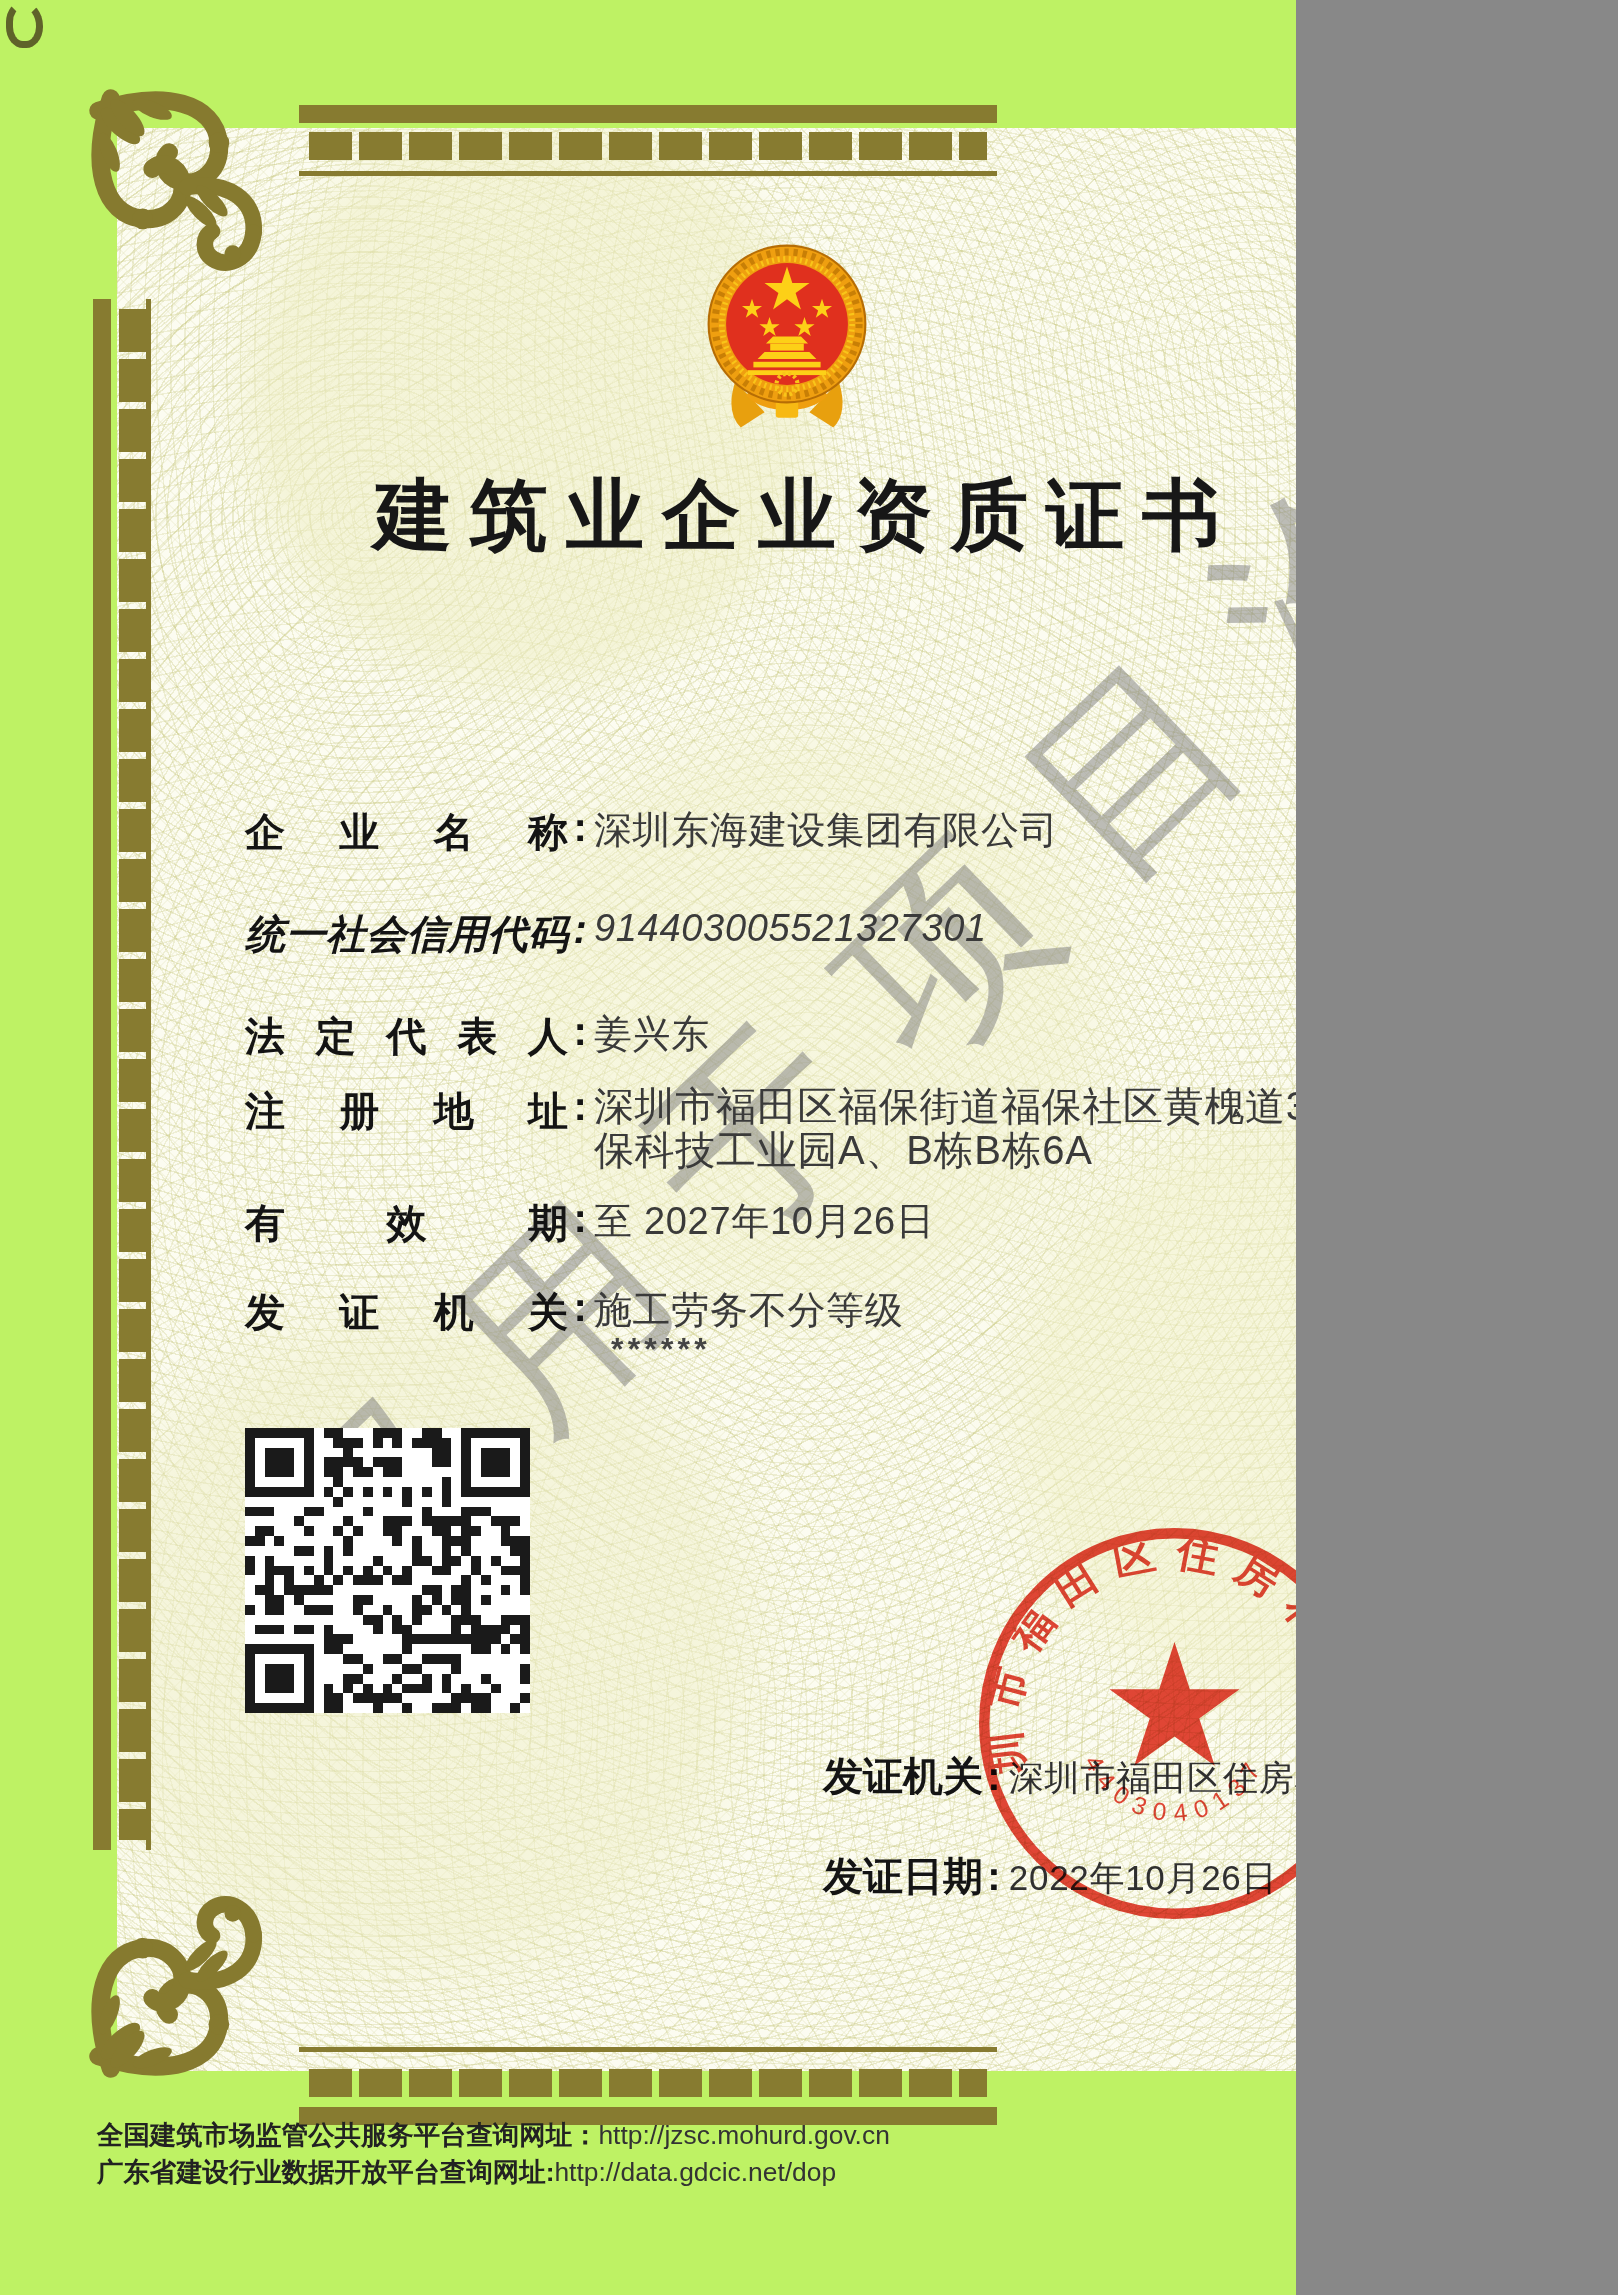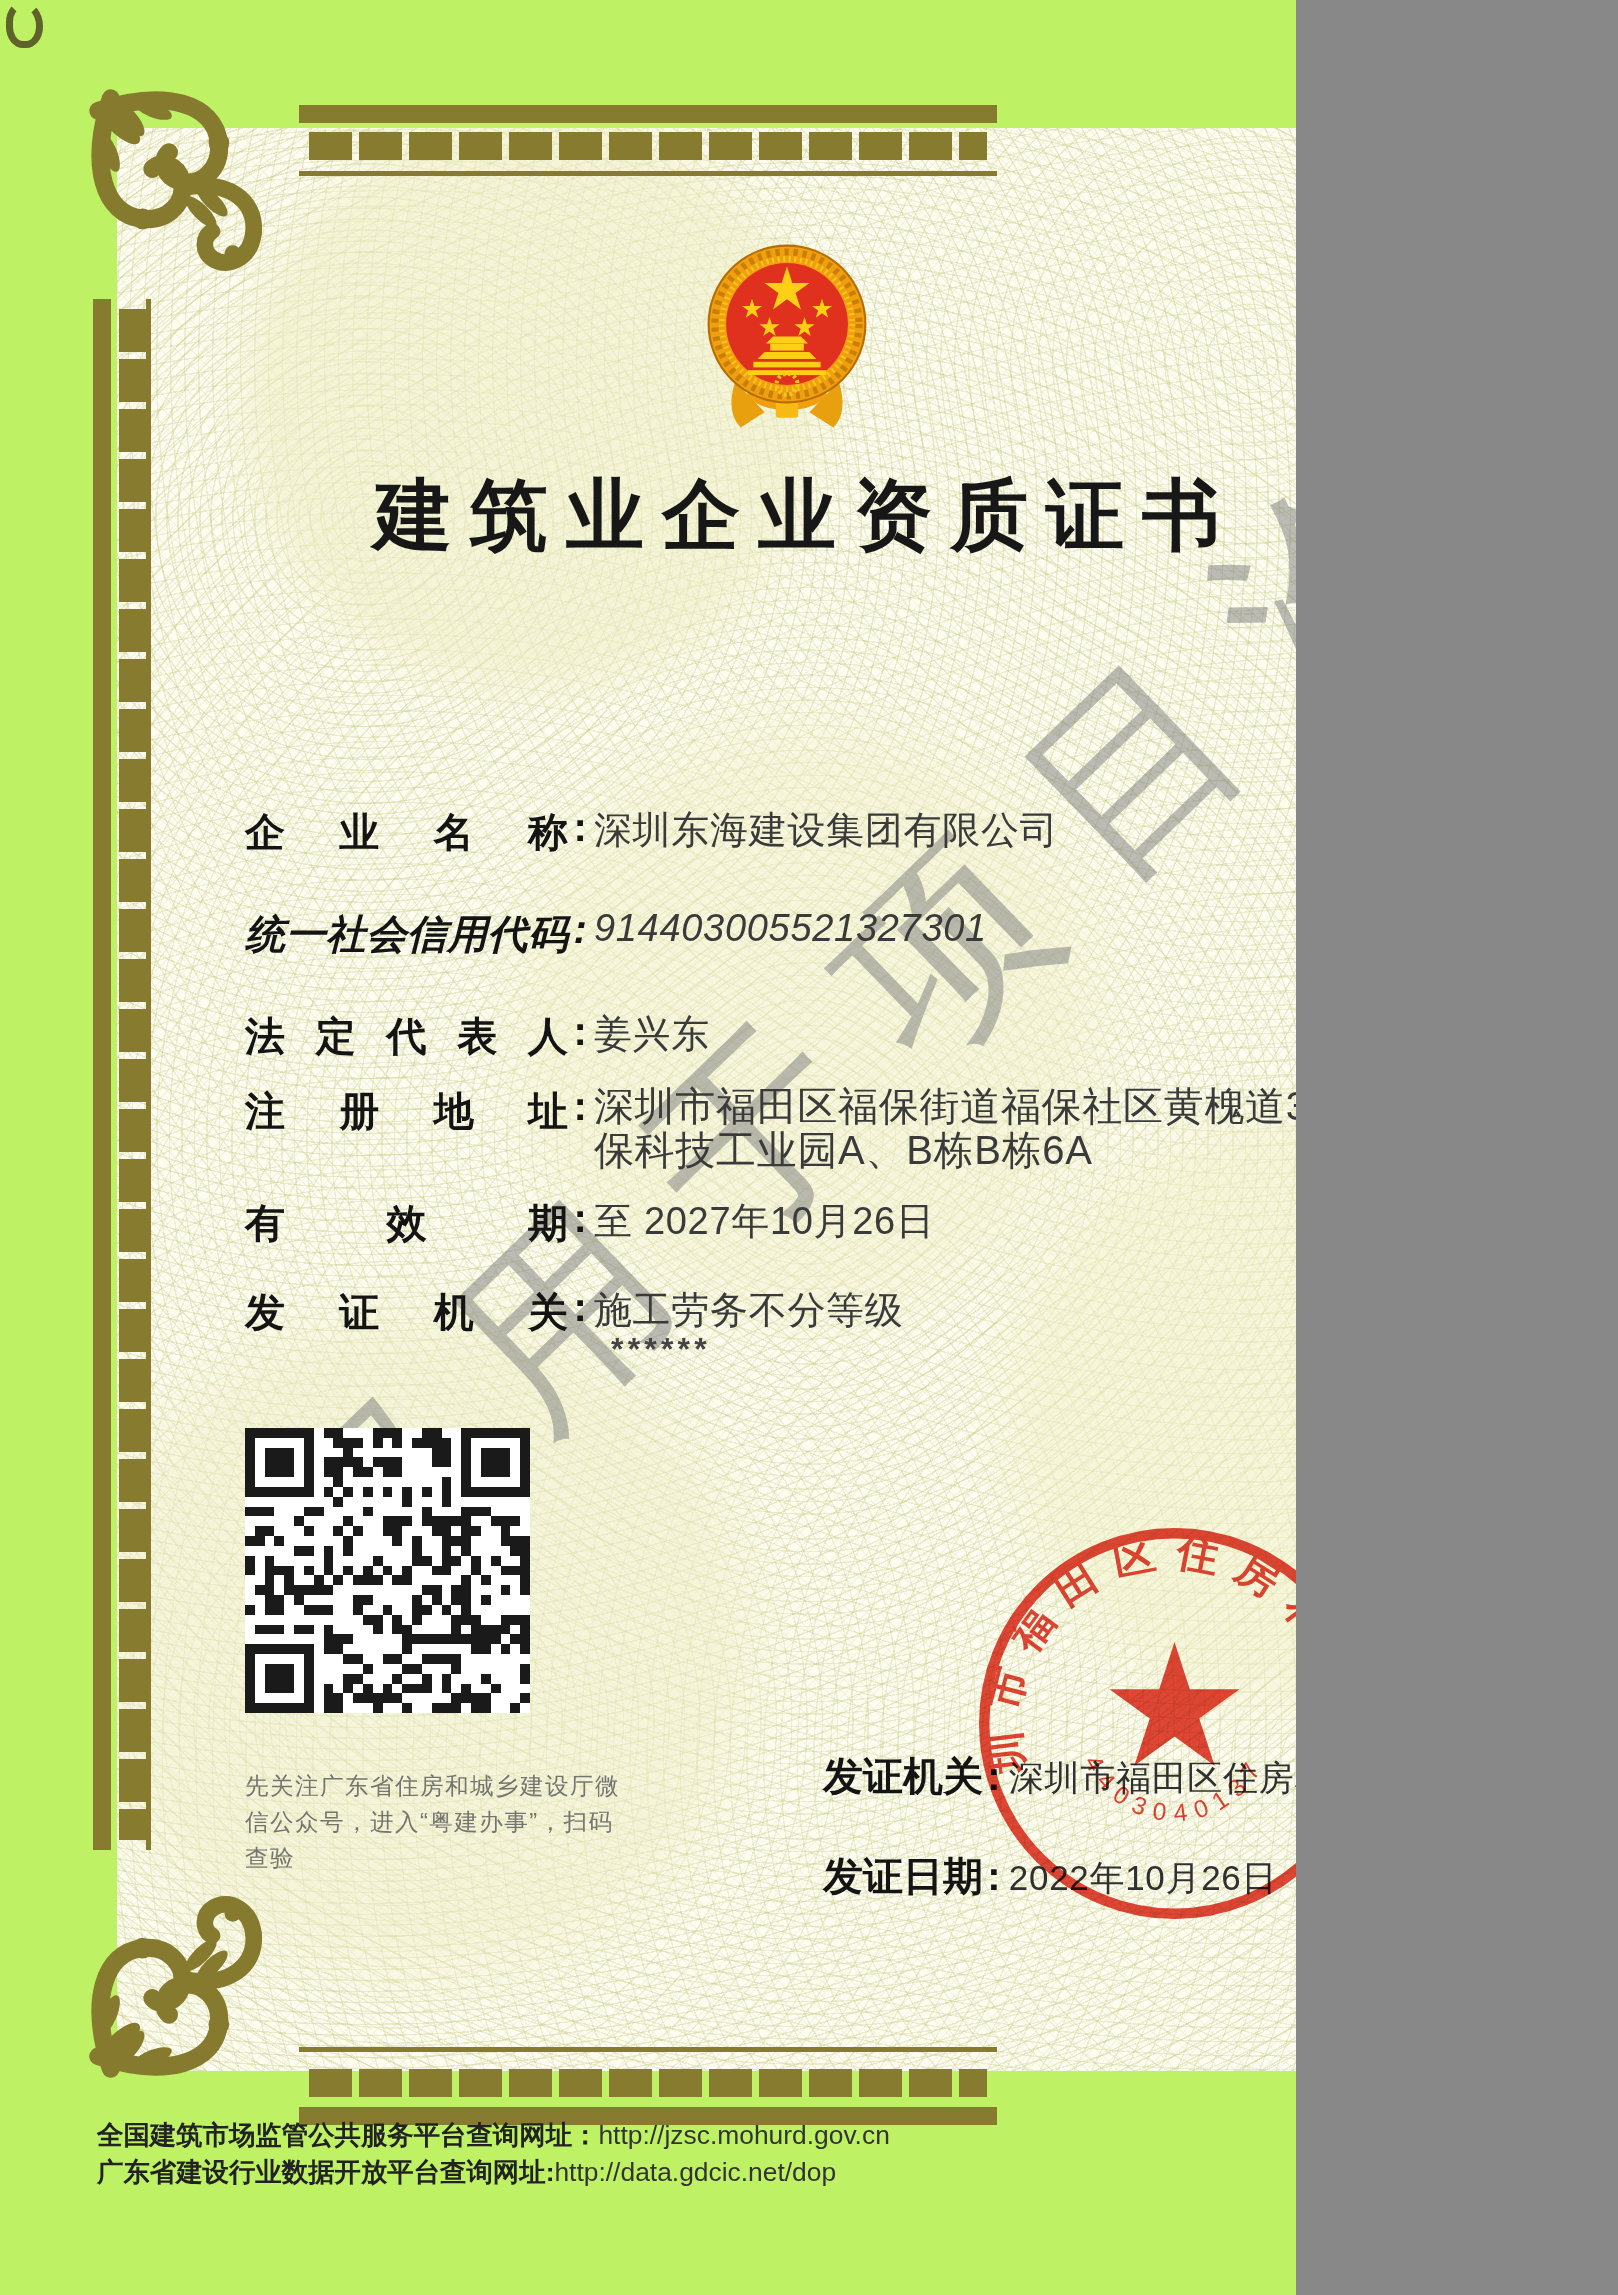--- a/index.html
+++ b/index.html
@@ -524,25 +524,20 @@
       <rect x="9" y="28" width="1" height="1" fill="#1a1a1a"></rect>
       <rect x="13" y="28" width="1" height="1" fill="#1a1a1a"></rect>
       <rect x="16" y="28" width="1" height="1" fill="#1a1a1a"></rect>
       <rect x="19" y="28" width="1" height="1" fill="#1a1a1a"></rect>
       <rect x="20" y="28" width="1" height="1" fill="#1a1a1a"></rect>
       <rect x="21" y="28" width="1" height="1" fill="#1a1a1a"></rect>
       <rect x="23" y="28" width="1" height="1" fill="#1a1a1a"></rect>
       <rect x="24" y="28" width="1" height="1" fill="#1a1a1a"></rect>
       <rect x="27" y="28" width="1" height="1" fill="#1a1a1a"></rect>
     </svg>
-  <div class="qr-caption">
-    <div>先关注广东省住房和城乡建设厅微</div>
-    <div>信公众号，进入“粤建办事”，扫码</div>
-    <div>查验</div>
-  </div>
 
   <div class="issuer-row" style="top:1749px;">
     <span class="ilabel">发证机关</span><span class="icolon">:</span><span class="ivalue">深圳市福田区住房和建设局</span>
   </div>
   <div class="issuer-row" style="top:1849px;">
     <span class="ilabel">发证日期</span><span class="icolon">:</span><span class="ivalue">2022年10月26日</span>
   </div>
 
   <svg class="seal" viewBox="0 0 640 640">
     <defs>

